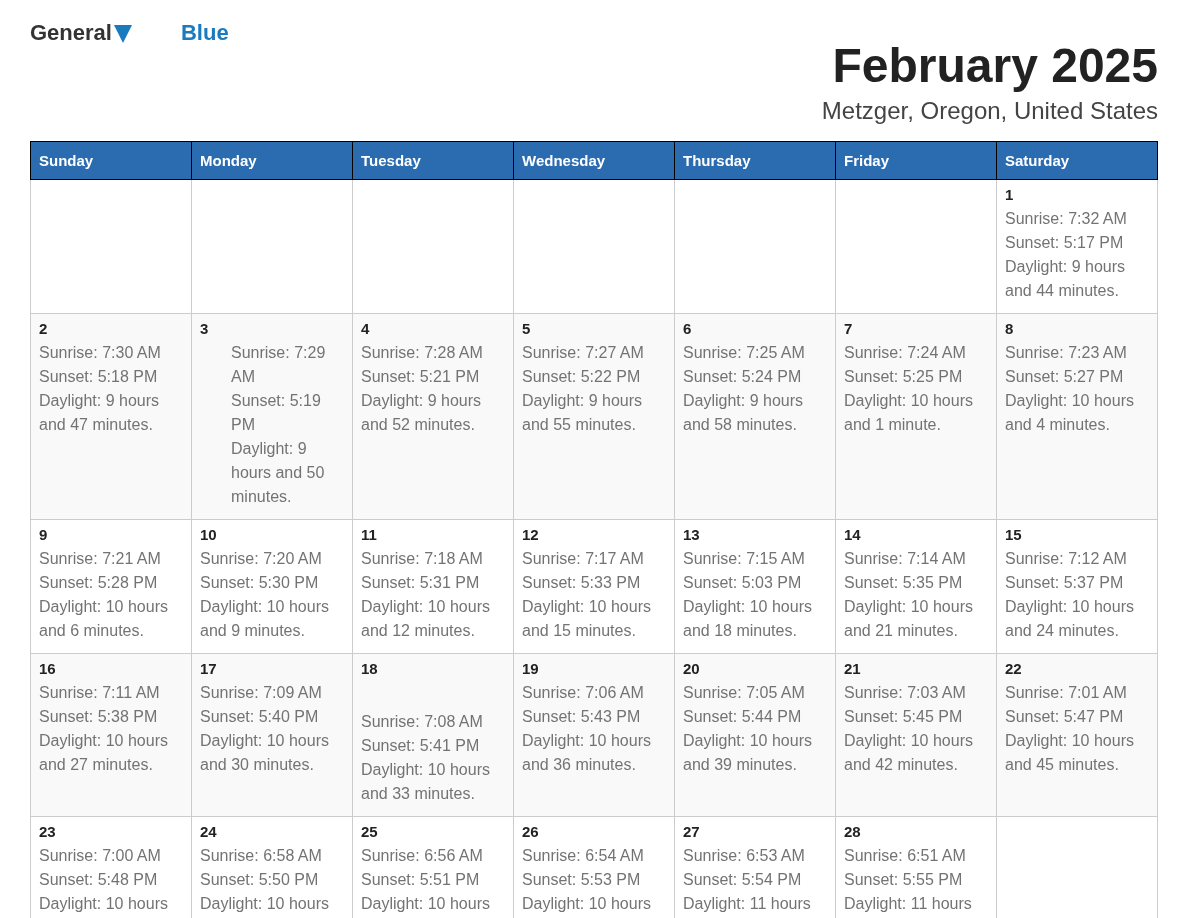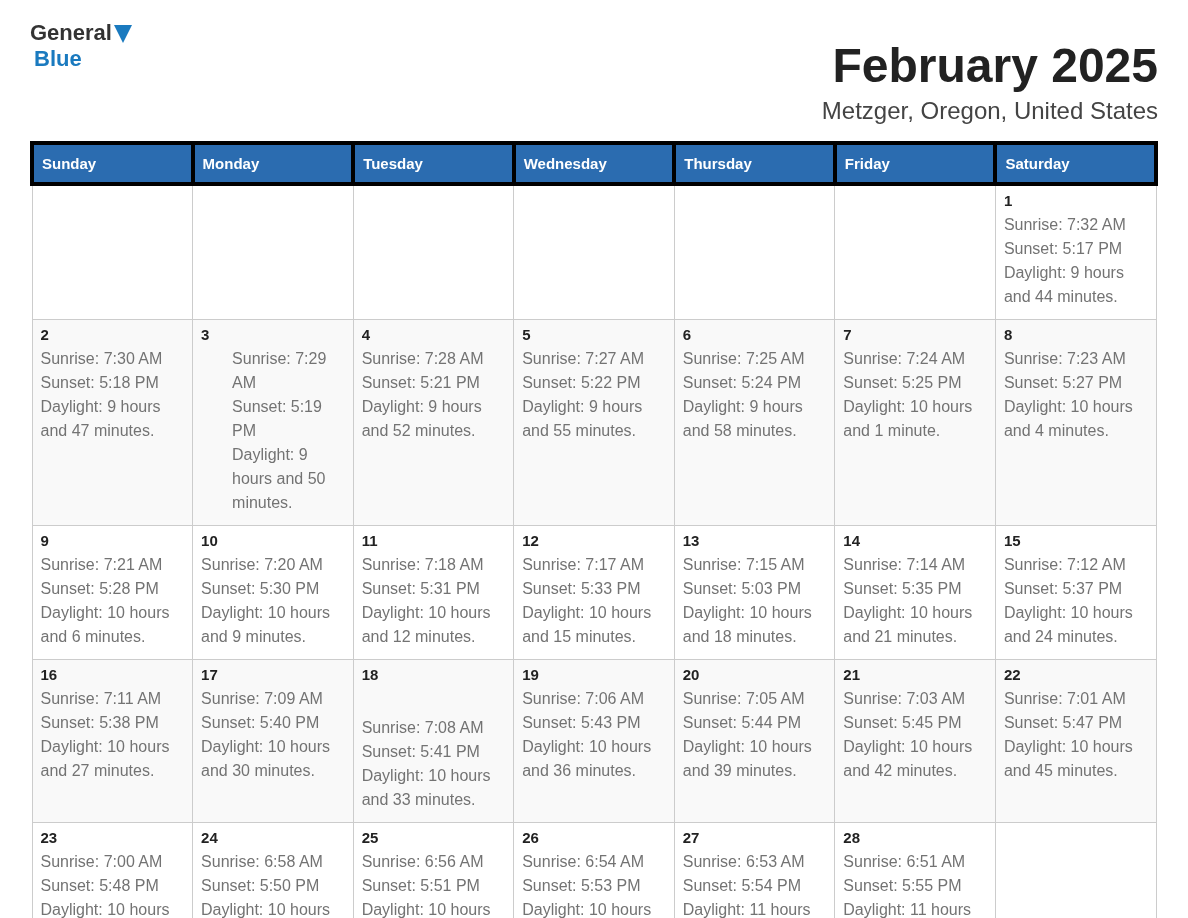--- a/index.html
+++ b/index.html
@@ -36,21 +36,21 @@
       border-collapse: collapse;
       border: 1px solid #bbb;
     }
     .calendar th {
       background-color: #2b6cb0;
       color: #fff;
       font-size: 15px;
       font-weight: bold;
       padding: 10px 8px;
       text-align: left;
-      border: 4px solid #000000;
+      border: 1px solid #000000;
     }
     .calendar td {
       width: 14.28%;
       vertical-align: top;
       padding: 6px 8px 10px 8px;
       border: 1px solid #ccc;
       font-size: 12px;
       color: #333;
       min-height: 100px;
       background: #fff;
@@ -68,22 +68,23 @@
     .day-info {
       font-size: 16px;
       color: #737373;
       line-height: 1.5;
     }
     .empty-cell {
       background: #f5f5f5;
     }
     .logo-wrapper {
       display: flex;
-      flex-direction: column;
+      flex-direction: row;
       align-items: flex-start;
+      gap: 21px;
     }
     .logo-row1 {
       display: flex;
       align-items: center;
     }
     .logo-row2 {
       display: flex;
       align-items: center;
       margin-left: 4px;
     }
@@ -93,21 +94,21 @@
 
 <div class="header">
   <div class="logo-wrapper">
     <div class="logo-row1">
       <span style="font-size:22px;font-weight:bold;color:#333;">General</span>
       <svg width="18" height="18" viewBox="0 0 18 18" style="margin-left:2px;margin-top:2px;">
         <polygon points="0,0 18,0 9,18" fill="#1a7abf"></polygon>
       </svg>
     </div>
     <div class="logo-row2">
-      <span style="font-size:22px;font-weight:bold;color:#1a7abf;">Blue</span>
+      <span style="font-size:22px;font-weight:bold;color:#1a7abf;margin-left:24px;">Blue</span>
     </div>
   </div>
   <div class="title-section">
     <div class="month-title">February 2025</div>
     <div class="location">Metzger, Oregon, United States</div>
   </div>
 </div>
 
 <table class="calendar">
   <thead>

